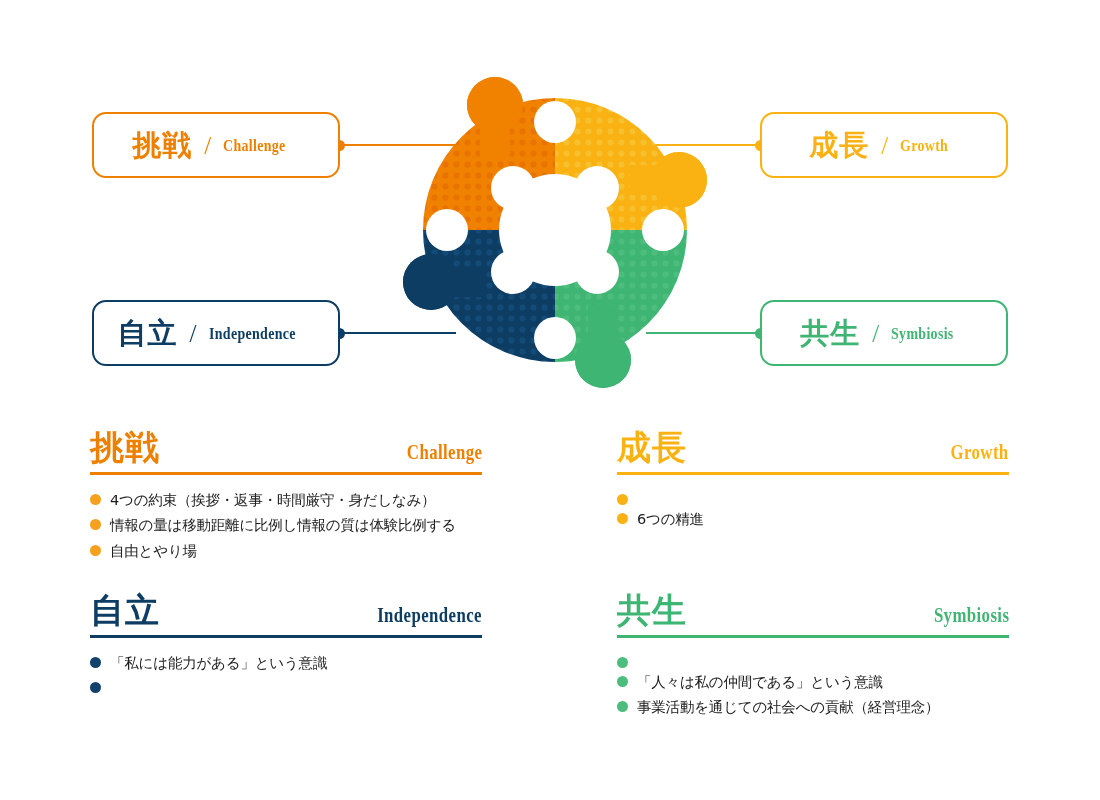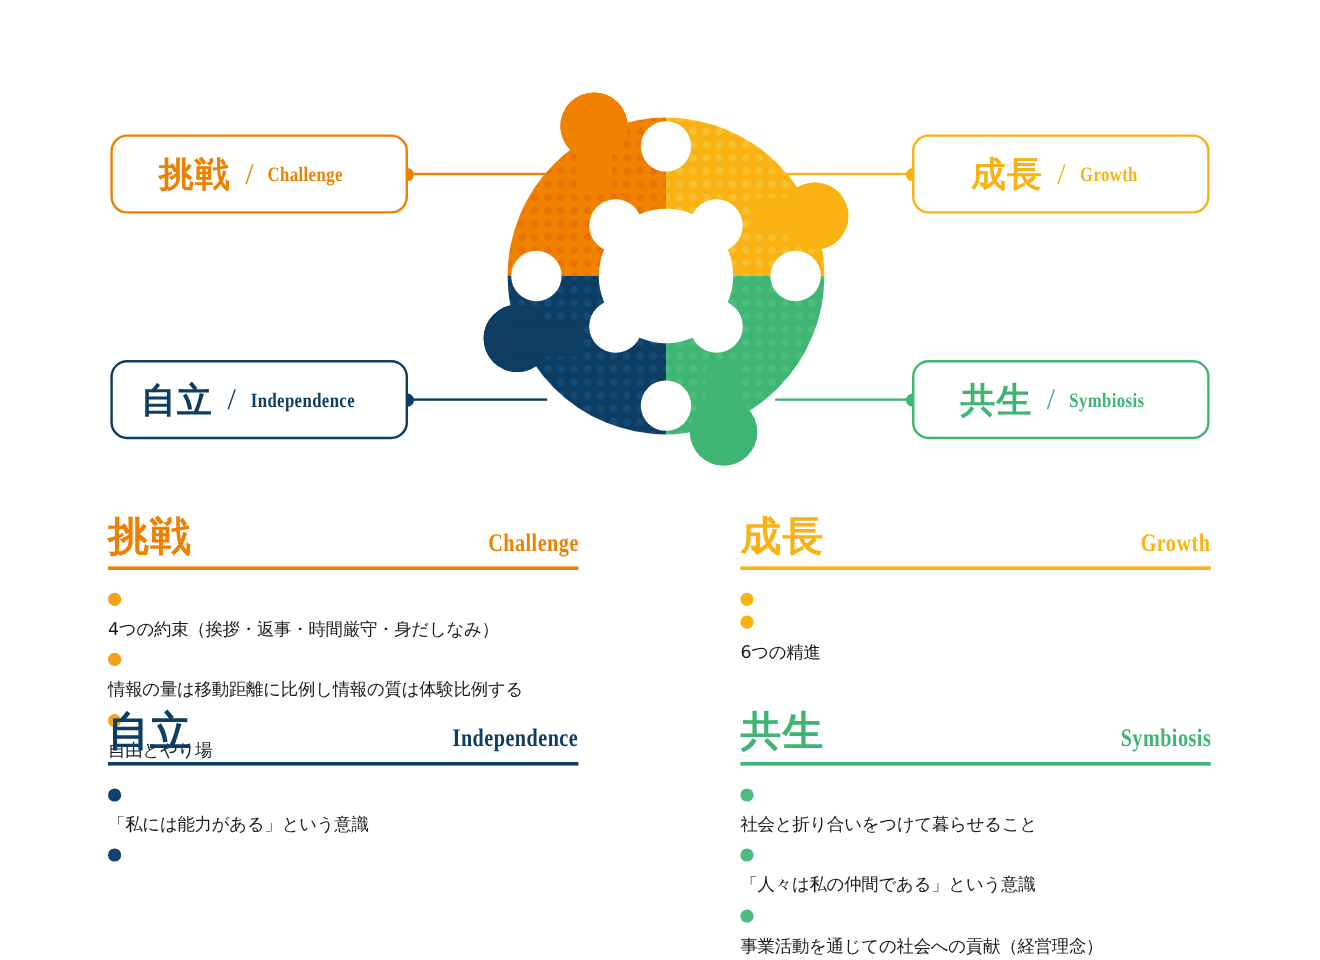--- a/index.html
+++ b/index.html
@@ -113,21 +113,20 @@
   .bullets li{
     display:flex;
     align-items:flex-start;
     gap:9px;
     font-family:"DejaVu Sans","Liberation Sans",sans-serif;
     font-size:14.5px;
     line-height:1.55;
     color:#1b1b1b;
     margin-bottom:3px;
     letter-spacing:-0.2px;
-    flex-direction:column;
   }
   .bullets li .bu{
     flex:0 0 auto;
     width:11px;height:11px;
     border-radius:50%;
     margin-top:5px;
   }
   .bullets li .tx u{text-decoration:underline;text-underline-offset:1px;}
 
   .s-or .sec-head{border-bottom-color:#ee8000;} .s-or .sec-jp,.s-or .sec-en{color:#ee8000;} .s-or .bu{background:#f5a11b;}
@@ -297,21 +296,20 @@
   </div>
 
   <div class="section s-gr" id="sec-symbiosis">
     <div class="sec-head">
       <span class="sec-jp">共生</span>
       <span class="sec-en">Symbiosis</span>
     </div>
     <ul class="bullets">
       <li>
           <span class="bu"></span>
-          <span class="tx">社会と折り合いをつけて暮らせること</span>
         </li>
       <li>
           <span class="bu"></span>
           <span class="tx">「人々は私の仲間である」という意識</span>
         </li>
       <li>
           <span class="bu"></span>
           <span class="tx">事業活動を通じての社会への貢献（経営理念）</span>
         </li>
     </ul>

